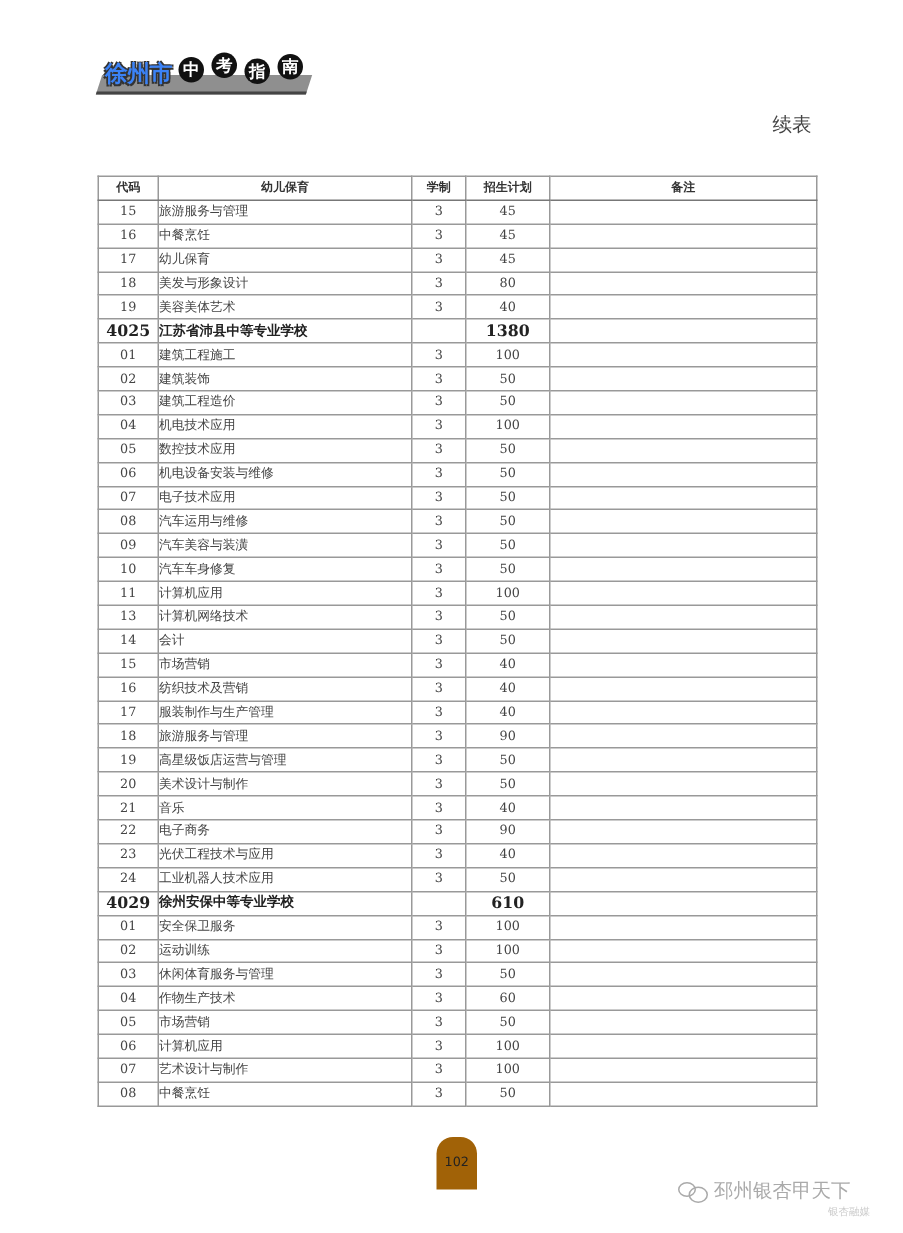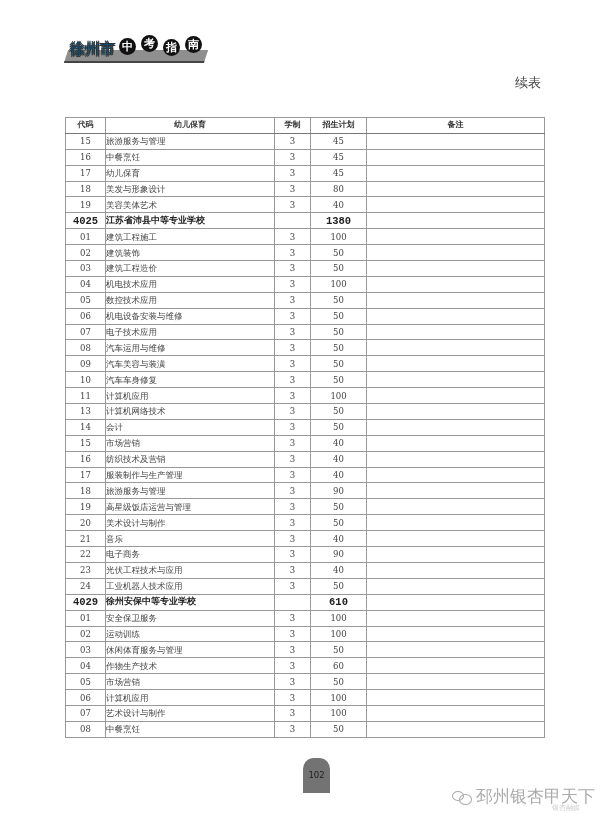--- a/index.html
+++ b/index.html
@@ -2,52 +2,52 @@
 <html><head>
 <meta charset="utf-8">
 <style>
   html, body { margin: 0; padding: 0; background: #ffffff; }
   body { width: 602px; height: 822px; position: relative; overflow: hidden;
          font-family: "DejaVu Serif", "Liberation Serif", serif; color: #333; }
 
   .header-banner { position: absolute; left: 64px; top: 38px; width: 142px; height: 26px; }
   .banner-bar { position: absolute; left: 2px; top: 12px; width: 140px; height: 11px;
                 background: #8f8f8f; transform: skewX(-18deg); border-bottom: 2px solid #444; }
-  .banner-city { position: absolute; left: 6px; top: 2px; font-size: 15px; font-weight: normal;
-                 color: #0c4a6e; letter-spacing: 0px;
+  .banner-city { position: absolute; left: 6px; top: 2px; font-size: 15px; font-weight: bold;
+                 color: #3b82f6; letter-spacing: 0px;
                  text-shadow: 1px 1px 0 #333, -1px -1px 0 #333, 1px -1px 0 #333, -1px 1px 0 #333; }
   .banner-ball { position: absolute; top: 0px; width: 17px; height: 17px; border-radius: 50%;
                  background: #111; color: #fff; font-size: 11px; line-height: 17px; text-align: center;
                  font-weight: bold; }
 
   .continued-label { position: absolute; right: 61px; top: 74px; font-size: 13px; color: #444; }
 
   table.enroll { position: absolute; left: 65px; top: 97px; border-collapse: collapse;
                  width: 479px; table-layout: fixed; border: 1.5px solid #777; margin-top: 20px; }
   table.enroll th, table.enroll td { border: 1px solid #999; height: 14.9px; padding: 0;
                  font-size: 8.5px; line-height: 14px; white-space: nowrap; overflow: hidden; }
   table.enroll th { font-family: "DejaVu Sans", sans-serif; font-weight: bold; text-align: center;
                     font-size: 8px; color: #333; border-bottom: 1.5px solid #777; }
   col.c-code { width: 40px; }
   col.c-name { width: 169px; }
   col.c-dur  { width: 36px; }
   col.c-plan { width: 56px; }
   col.c-note { width: 178px; }
   td.code, td.dur, td.plan { text-align: center; color: #444; }
   td.name { padding-left: 5px; color: #444; }
-  tr.school td { font-weight: bold; color: #222; font-size: 9px; font-family: Liberation Mono, monospace; }
+  tr.school td { font-weight: bold; color: #222; font-size: 9px; }
   tr.school td.code, tr.school td.plan { font-size: 10.5px; }
 
-  .page-tab { position: absolute; left: 303px; top: 758px; width: 27px; height: 35px;
-              background: #737373; border-radius: 11px 11px 0 0;
+  .page-tab { position: absolute; left: 291px; top: 758px; width: 27px; height: 35px;
+              background: #a16207; border-radius: 11px 11px 0 0;
               font-family: "DejaVu Sans", sans-serif; font-size: 8.5px; color: #222;
               text-align: center; line-height: 35px; }
 
   .watermark { position: absolute; left: 452px; top: 785px; font-family: "DejaVu Sans", sans-serif;
-               color: #aaa; font-size: 17px; display: flex; align-items: center; gap: 4px; }
+               color: #aaa; font-size: 13px; display: flex; align-items: center; gap: 4px; }
   .wechat-icon { display: inline-block; width: 20px; height: 14px; position: relative; }
   .wechat-icon span { position: absolute; border: 1px solid #aaa; border-radius: 50%; }
   .watermark-sub { position: absolute; left: 552px; top: 803px; font-family: "DejaVu Sans", sans-serif;
                    color: #ccc; font-size: 7px; text-align: center; }
 </style>
 </head>
 <body>
 
 <div class="header-banner">
   <div class="banner-bar"></div>

